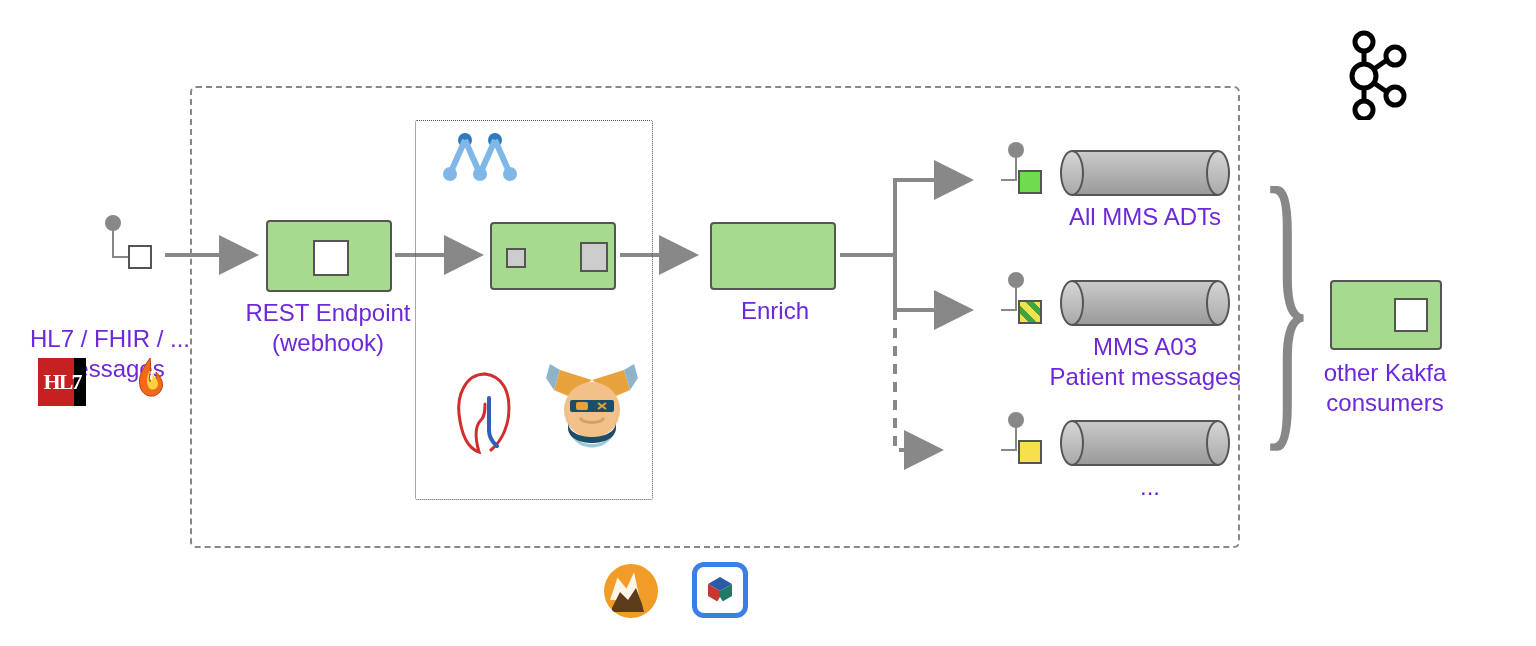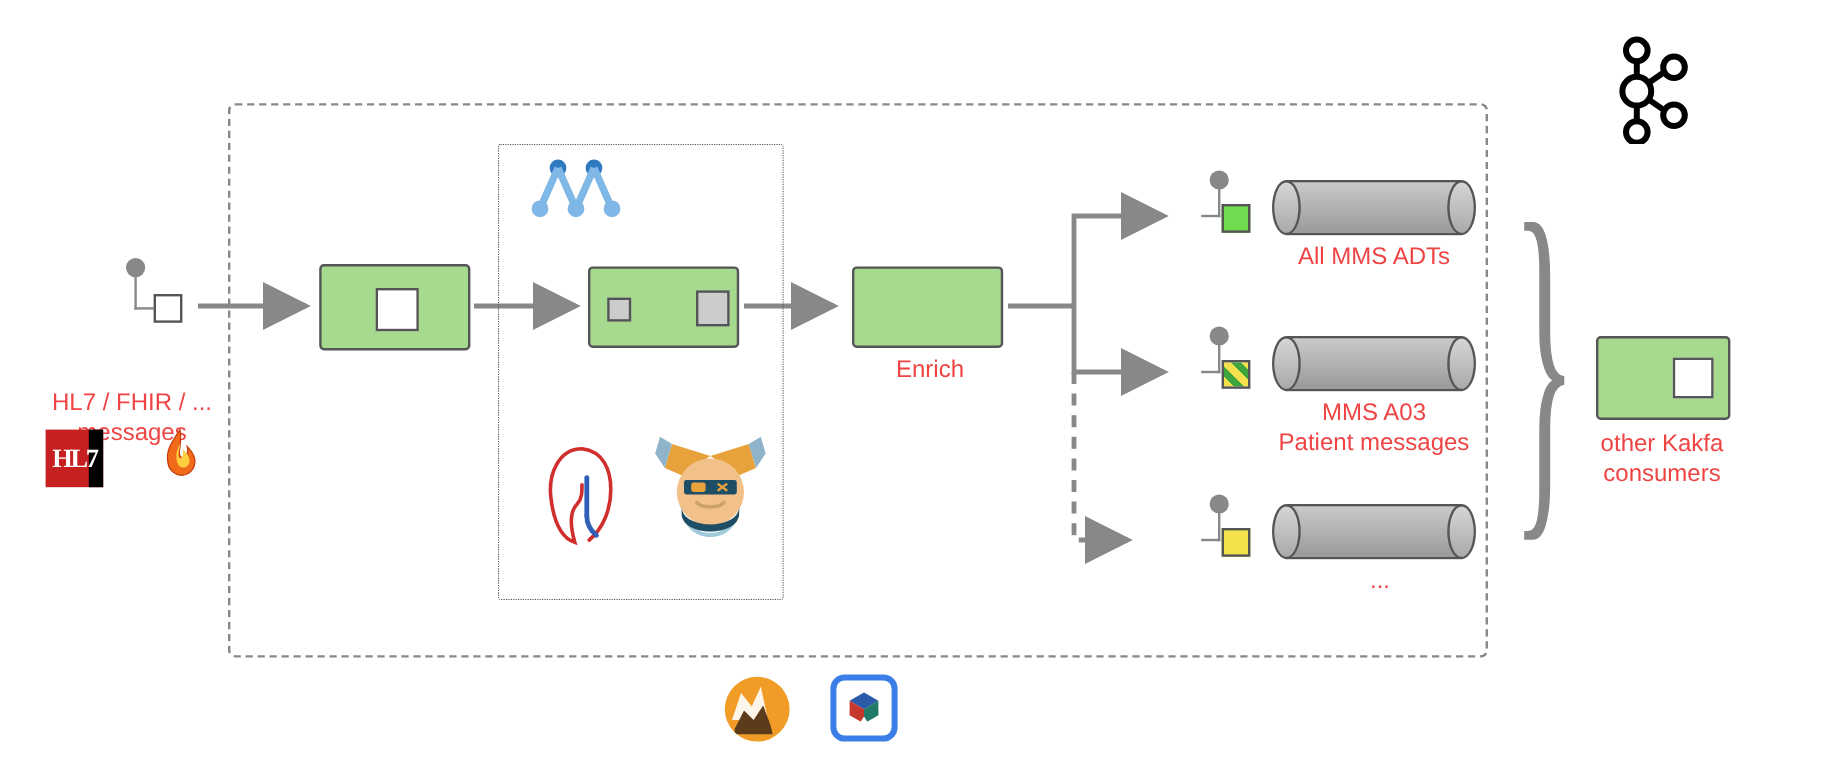--- a/index.html
+++ b/index.html
@@ -35,23 +35,23 @@
     border: 2px solid #555;
   }
   .inner-gray {
     position: absolute;
     background: #ccc;
     border: 2px solid #555;
   }
   .label {
     position: absolute;
     text-align: center;
-    font-size: 20px;
+    font-size: 24px;
     line-height: 1.25;
-    color: #ef4444;
+    color: #6d28d9;
   }
 
   .msg-square {
     position: absolute;
     width: 24px; height: 24px;
     background: #fff;
     border: 2px solid #555;
   }
   .msg-dot {
     position: absolute;
@@ -235,20 +235,22 @@
       <svg viewBox="0 0 40 50">
           <path d="M20 2 C12 14 8 20 10 30 C12 42 28 44 32 32 C34 26 30 20 26 16 C28 24 22 28 20 24 C18 20 22 14 20 2 Z" fill="#f06a1a" stroke="#c63a0a" stroke-width="1"></path>
           <path d="M20 14 C17 20 16 24 18 30 C20 36 28 34 28 28 C28 24 24 20 22 18 C24 24 20 28 19 25 C18 22 20 18 20 14 Z" fill="#ffcf3f"></path>
         </svg>
     </div>
   </div>
 
   <div class="green-box" style="left:266px; top:220px; width:126px; height:72px;">
     <div class="inner-white" style="left:45px; top:18px; width:36px; height:36px;"></div>
   </div>
+  <div class="label" style="left:228px; top:298px; width:200px; white-space:pre-line;">REST Endpoint
+(webhook)</div>
 
   <div class="dotted-box" style="left:415px; top:120px; width:238px; height:380px;"></div>
 
   <div class="m-icon" style="left:440px; top:130px;">
     <svg width="80" height="52" viewBox="0 0 80 52">
       <circle cx="10" cy="44" r="7" fill="#7fb7e6"></circle>
       <circle cx="40" cy="44" r="7" fill="#7fb7e6"></circle>
       <circle cx="70" cy="44" r="7" fill="#7fb7e6"></circle>
       <circle cx="25" cy="10" r="7" fill="#2f7abf"></circle>
       <circle cx="55" cy="10" r="7" fill="#2f7abf"></circle>

